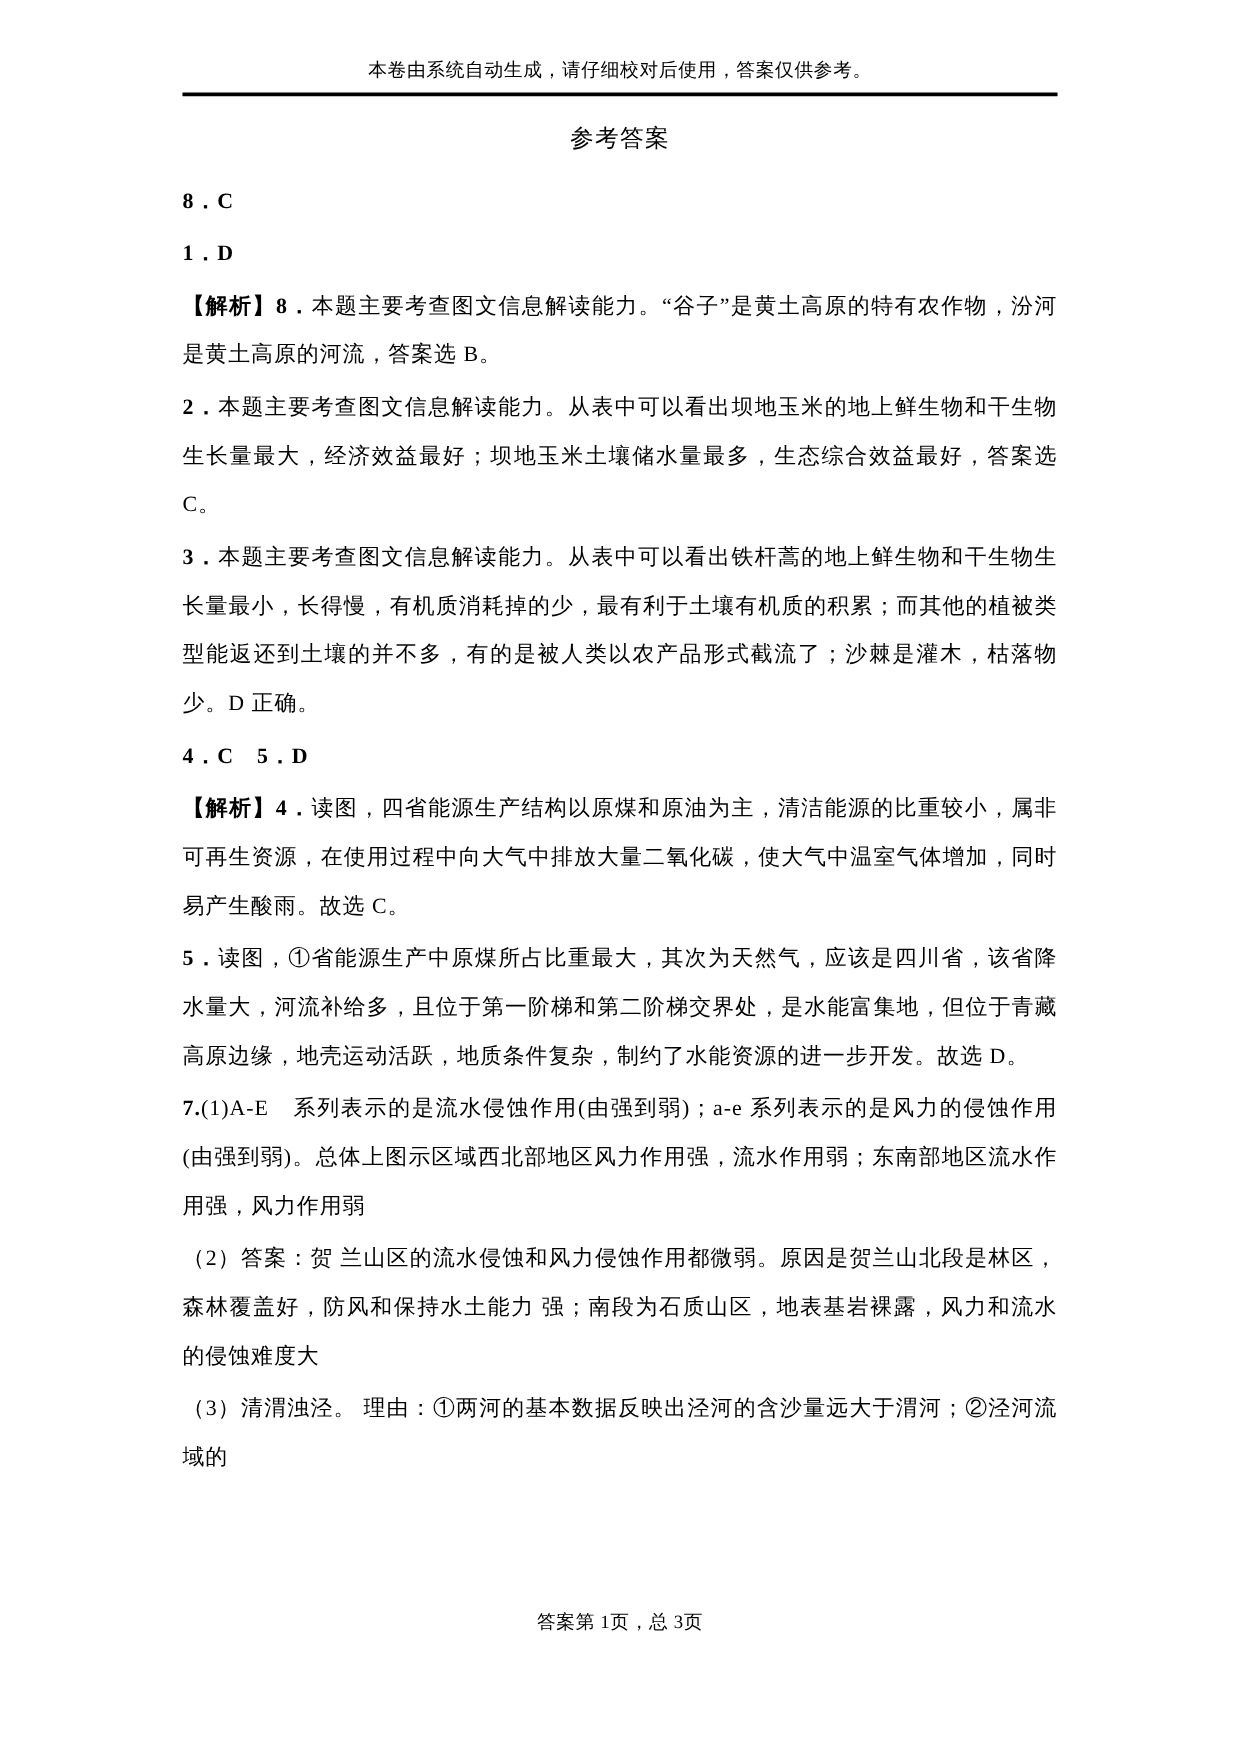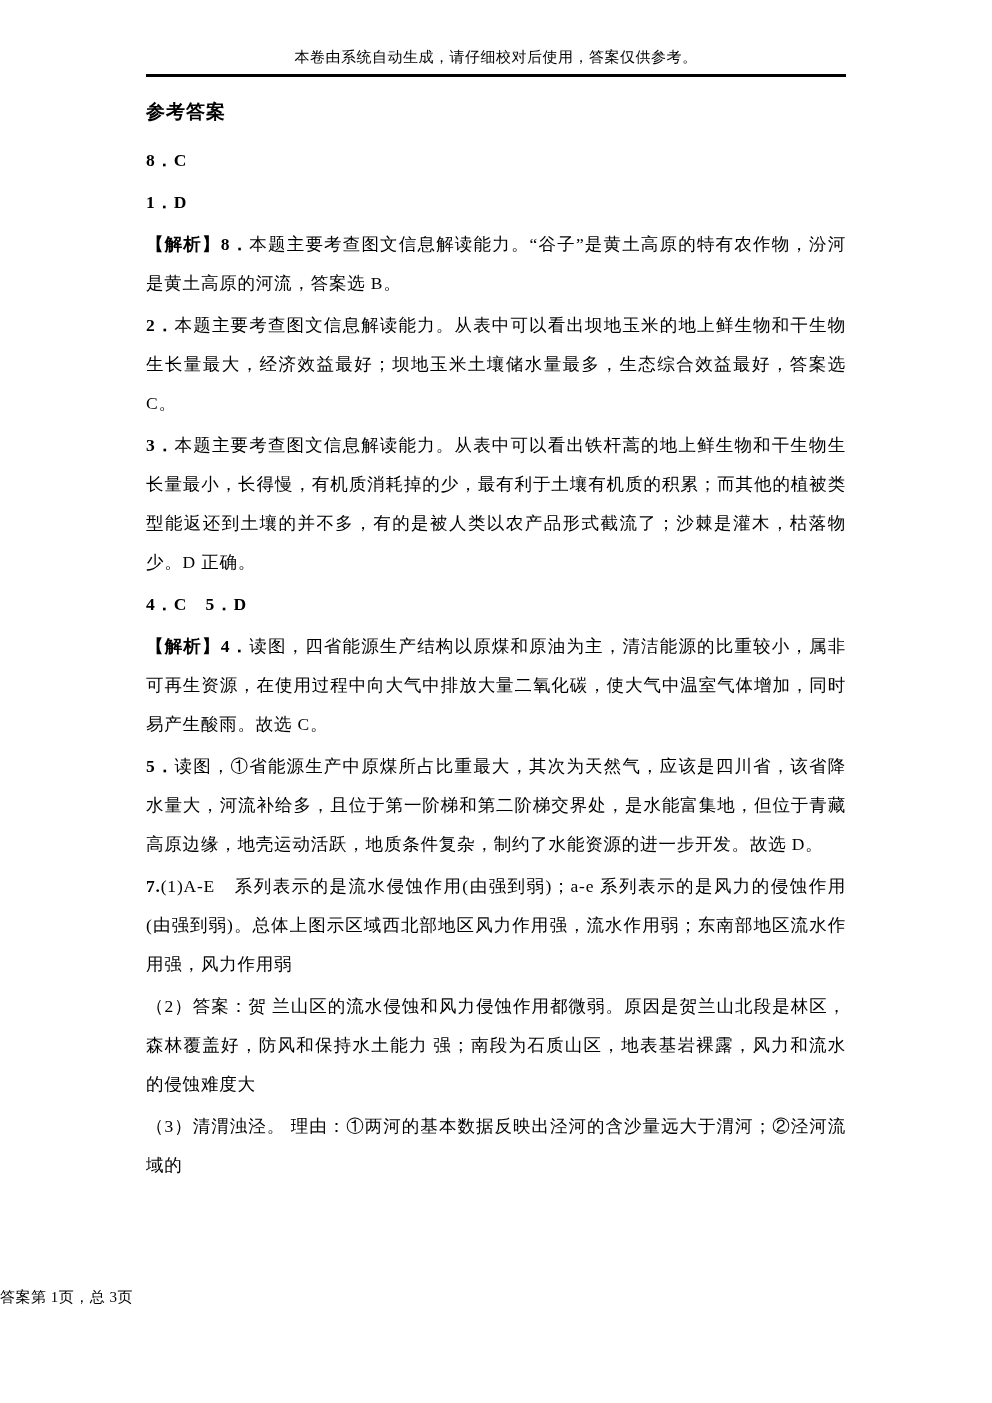--- a/index.html
+++ b/index.html
@@ -25,42 +25,44 @@
     line-height: 22px;
     padding-top: 46px;
     letter-spacing: 0.5px;
   }
   .rule {
     height: 0;
     border-top: 3px solid #000000;
     margin-top: 6px;
   }
   .doc-title {
+    text-align: center;
     font-size: 19px;
-    font-weight: bold;
+    font-weight: normal;
     line-height: 26px;
     margin: 22px 0 16px 0;
     letter-spacing: 1px;
   }
   .para {
     font-size: 17.5px;
     line-height: 39px;
     margin: 0 0 3px 0;
     text-align: justify;
     letter-spacing: 0.8px;
     word-break: break-all;
   }
   .para b {
     font-weight: bold;
   }
   .footer {
     position: absolute;
     top: 1288px;
     left: 0;
     right: 0;
+    text-align: center;
     font-size: 15px;
     letter-spacing: 0.5px;
   }
 </style>
 </head>
 <body>
 
 <div class="page">
   <div class="header-note">本卷由系统自动生成，请仔细校对后使用，答案仅供参考。</div>
   <div class="rule"></div>

